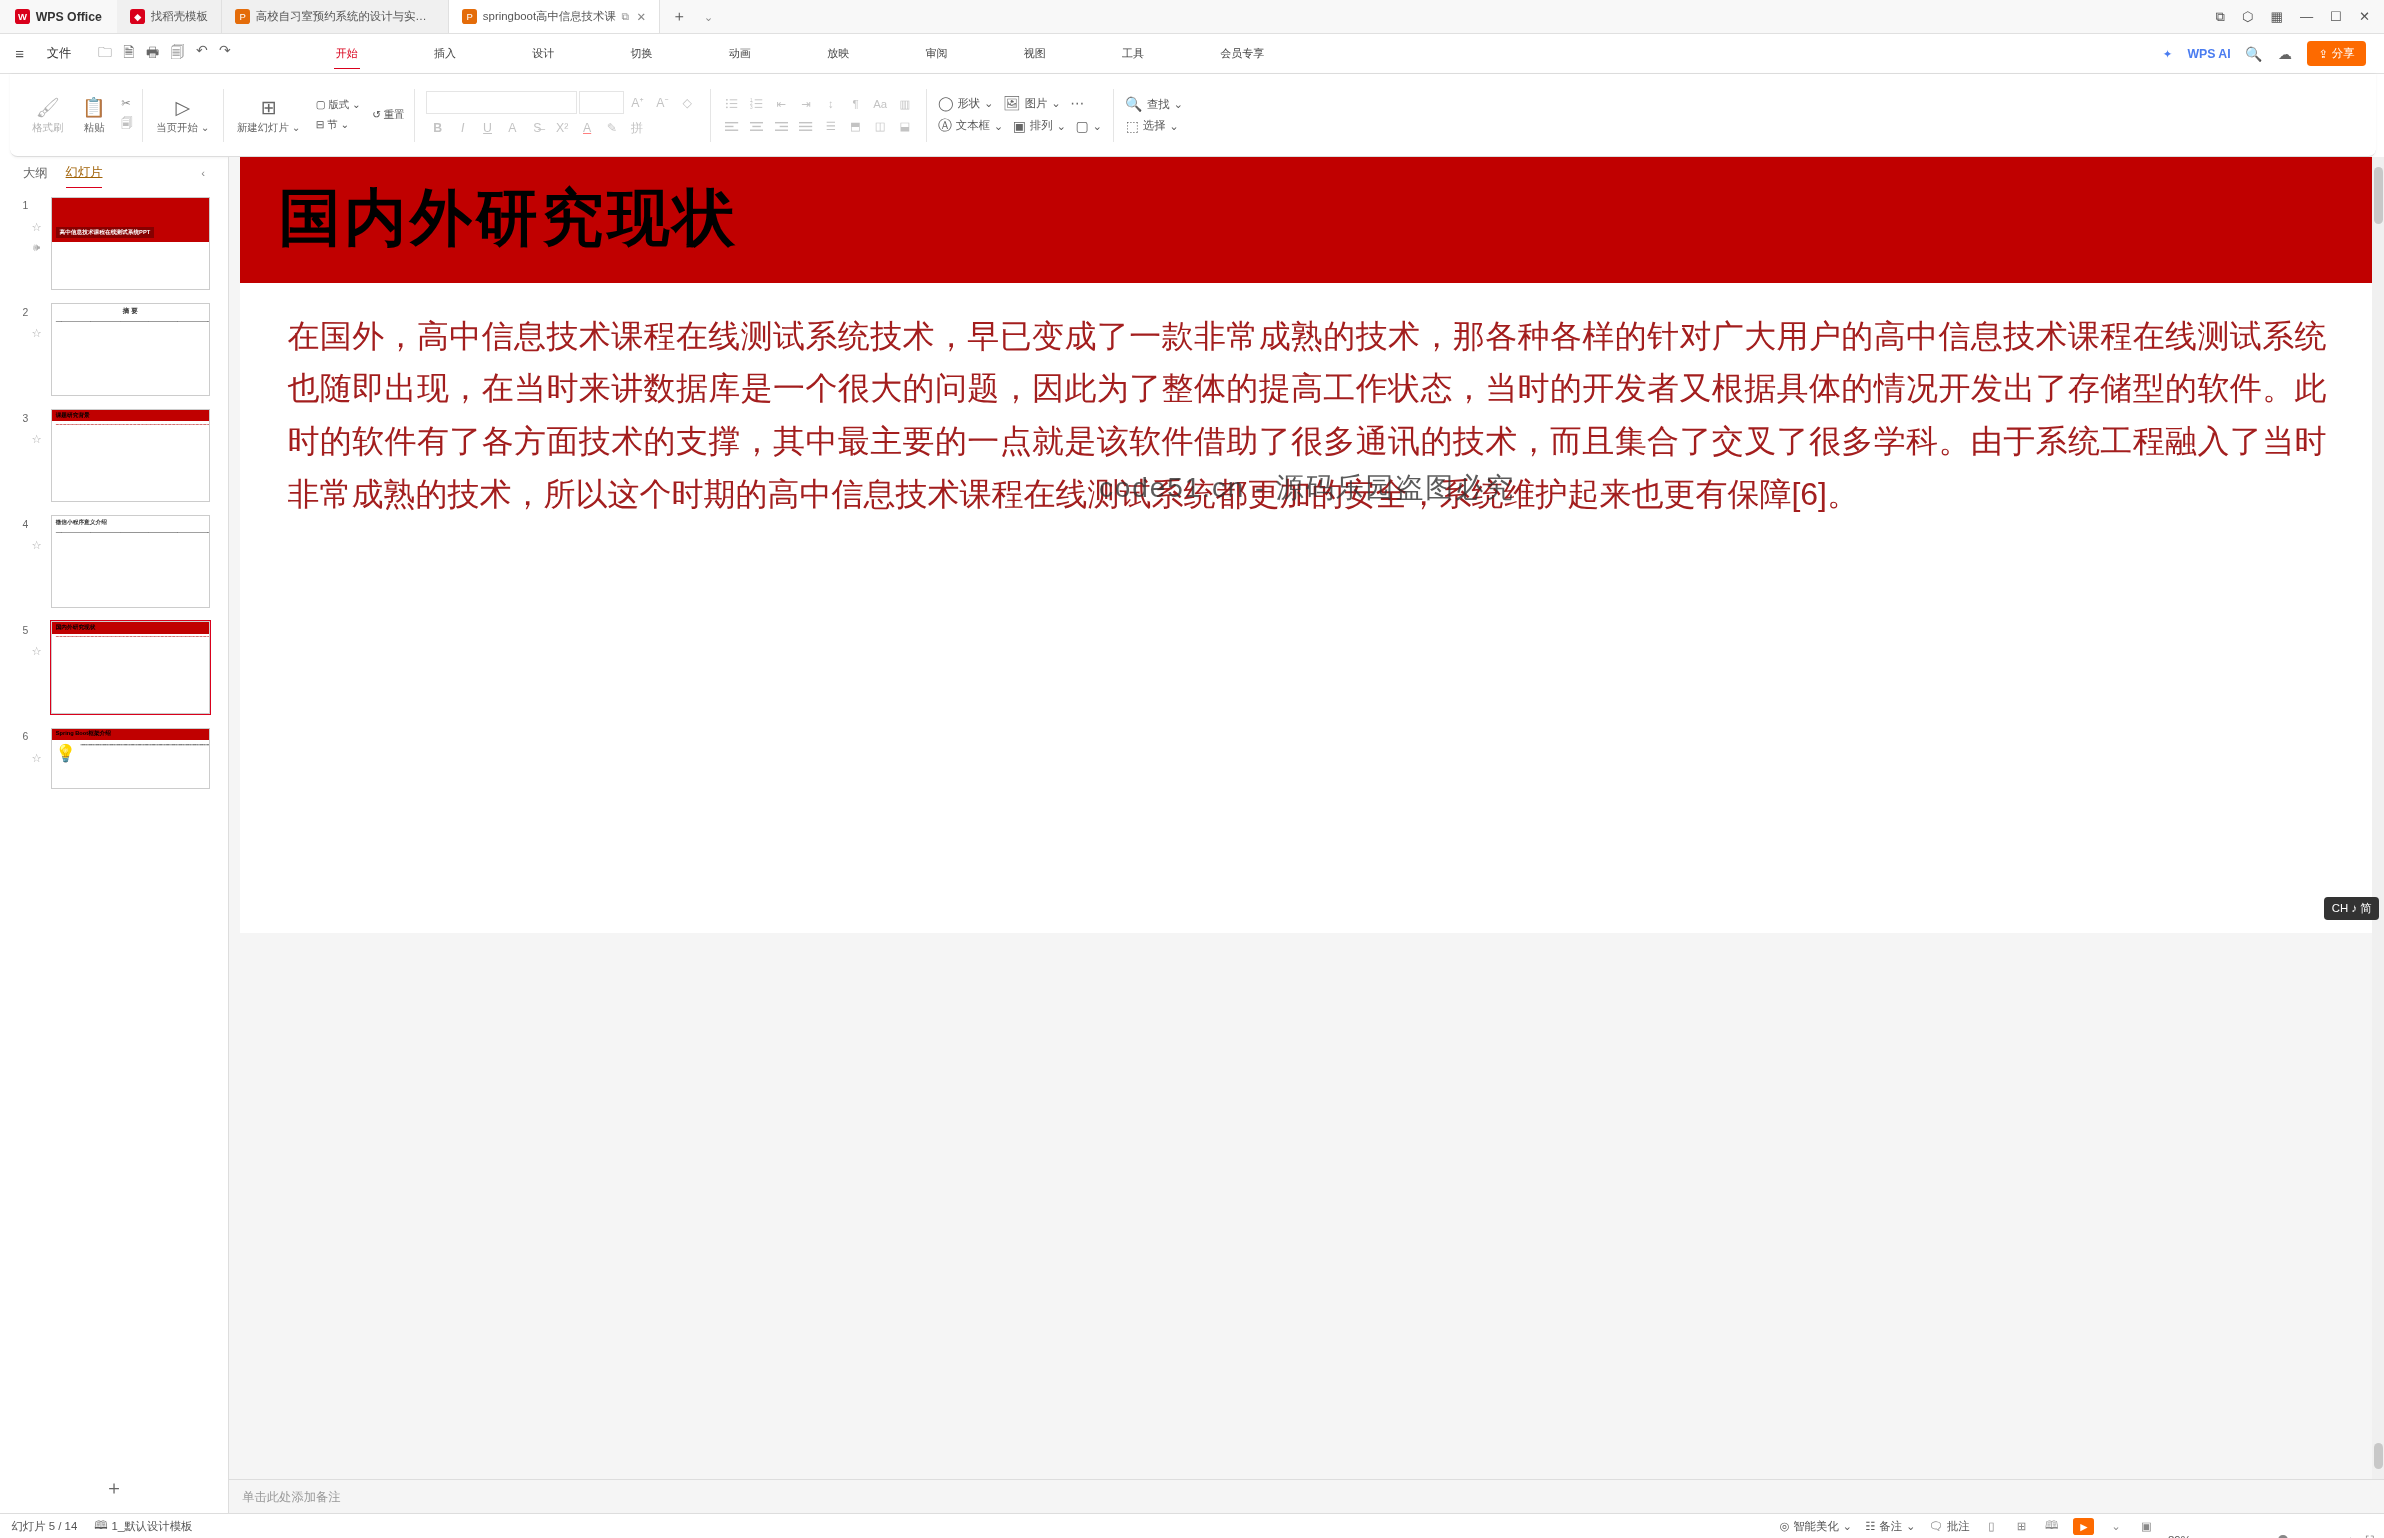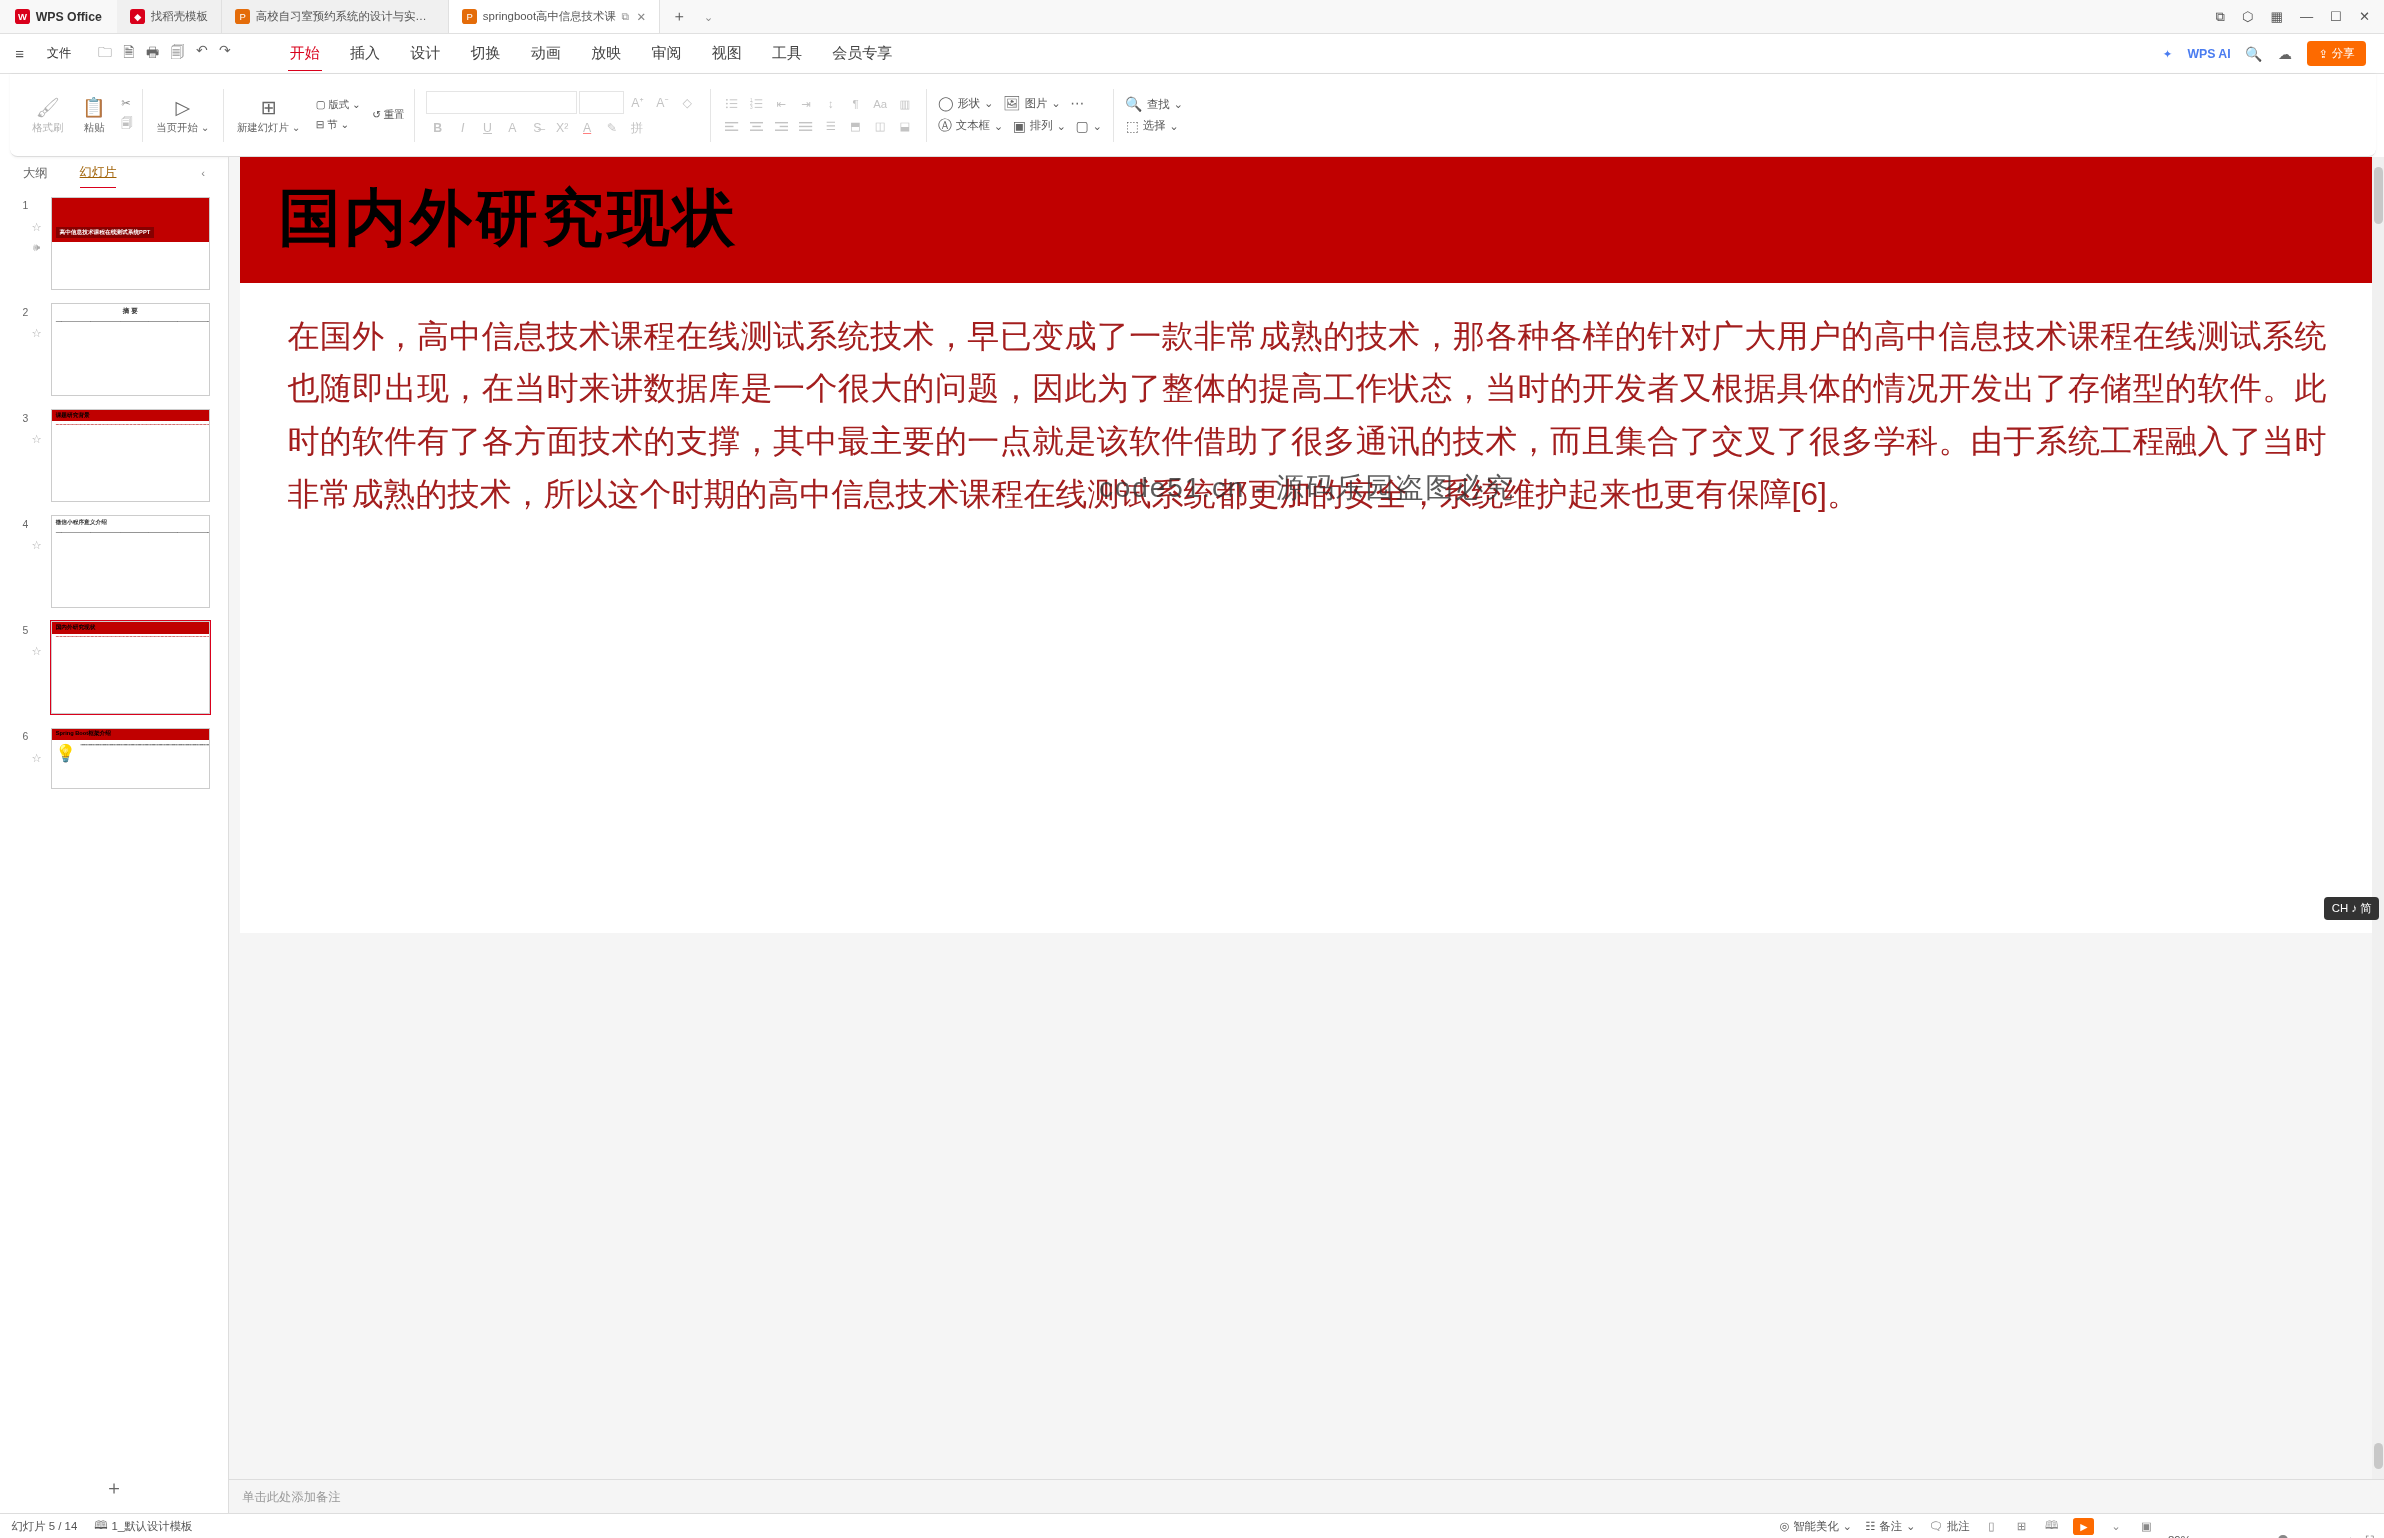--- a/index.html
+++ b/index.html
@@ -23,21 +23,21 @@
 .win-controls { margin-left: auto; display: flex; align-items: center; gap: 17px; padding: 0 15px; color: #555; }
 .win-controls span { cursor: pointer; font-size: 13.2px; }
 
 
 .menubar { display: flex; align-items: center; height: 40px; padding: 0 9.5px; border-bottom: 0.9px solid #e0e0e0; gap: 9.5px; }
 .hamburger { font-size: 15px; color: #555; padding: 0 5.7px; cursor: pointer; }
 .file-lbl { font-size: 12.3px; padding: 0 7.6px; cursor: pointer; }
 .qat { display: flex; gap: 11.4px; padding: 0 9.5px; color: #666; }
 .qat span { cursor: pointer; font-size: 14px; }
 .menu-tabs { display: flex; gap: 26.5px; margin-left: 38px; }
-.menu-tab { font-size: 15px; color: #444; padding: 7.6px 1.9px; cursor: pointer; }
+.menu-tab { font-size: 11px; color: #444; padding: 7.6px 1.9px; cursor: pointer; margin-left: 46px; }
 .menu-tab.active { color: #d9001b; border-bottom: 1.9px solid #d9001b; }
 .menubar-right { margin-left: auto; display: flex; align-items: center; gap: 15px; padding-right: 9.5px; }
 .wpsai { color: #4a7cf0; font-size: 12.3px; font-weight: 600; }
 .share-btn { background: #fd6a00; color: #fff; border-radius: 3.8px; padding: 4.7px 11.4px; font-size: 11.4px; display: flex; align-items: center; gap: 3.8px; cursor: pointer; }
 
 
 .ribbon { height: 83px; border-bottom: 0.9px solid #ddd; display: flex; align-items: center; padding: 5.7px 13.2px; gap: 0; background: #fff; border-radius: 0 0 7.6px 7.6px; margin: 0 9.5px; box-shadow: 0 0.9px 2.8px rgba(0,0,0,0.05); }
 .rgroup { display: flex; flex-direction: column; align-items: center; gap: 1.9px; padding: 0 9.5px; }
 .rgroup .ico { font-size: 19px; color: #666; height: 24.6px; display: flex; align-items: center; }
 .rgroup .lbl { font-size: 10.4px; color: #666; white-space: nowrap; }
@@ -53,21 +53,21 @@
 .pico { width: 19px; height: 17px; display: inline-flex; align-items: center; justify-content: center; color: #888; font-size: 11.4px; opacity: 0.5; cursor: pointer; }
 .pico svg { display: block; }
 .rt-block { display: flex; flex-direction: column; gap: 5.7px; padding: 0 7.6px; }
 .rt-row { display: flex; gap: 9.5px; align-items: center; }
 .rt-btn { display: flex; align-items: center; gap: 3.8px; font-size: 11.4px; color: #555; cursor: pointer; }
 .rt-btn .ic { font-size: 14px; color: #666; }
 
 
 .main { display: flex; height: calc(100% - 34px - 40px - 83px - 26.5px); }
 .side { width: 229px; border-right: 0.9px solid #ddd; display: flex; flex-direction: column; }
-.side-tabs { display: flex; align-items: center; height: 32px; padding: 0 23px; gap: 32px; }
+.side-tabs { display: flex; align-items: center; height: 32px; padding: 0 23px; gap: 18px; }
 .side-tab { font-size: 12.3px; color: #666; cursor: pointer; padding: 5.7px 0; }
 .side-tab.active { color: #a16207; border-bottom: 1.9px solid #d9001b; text-decoration: underline; }
 .collapse { margin-left: auto; color: #888; cursor: pointer; }
 .thumbs { flex: 1; overflow: auto; padding: 7.6px 0 7.6px 13.2px; }
 .thumb-row { display: flex; align-items: flex-start; margin-bottom: 13.2px; }
 .thumb-num { width: 15px; font-size: 10.4px; color: #666; padding-top: 3.8px; text-align: right; }
 .thumb-icons { width: 17px; display: flex; flex-direction: column; align-items: center; gap: 7.6px; margin-top: 23px; color: #aaa; font-size: 11.4px; }
 .thumb { width: 159px; height: 93px; border: 0.9px solid #ccc; background: #fff; margin-left: 5.7px; position: relative; overflow: hidden; font-size: 3.8px; line-height: 1.3; cursor: pointer; }
 .thumb.sel { outline: 1.9px solid #d9001b; outline-offset: -0.9px; }
 .thumb .red-hdr { background: #c00000; color: #000; padding: 1.9px 3.8px; font-size: 5.7px; font-weight: bold; }

